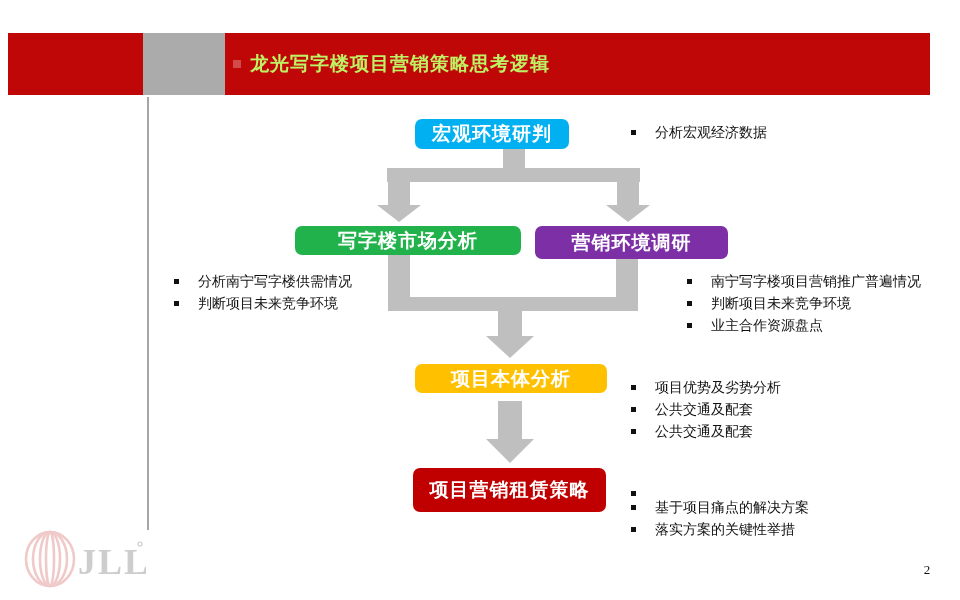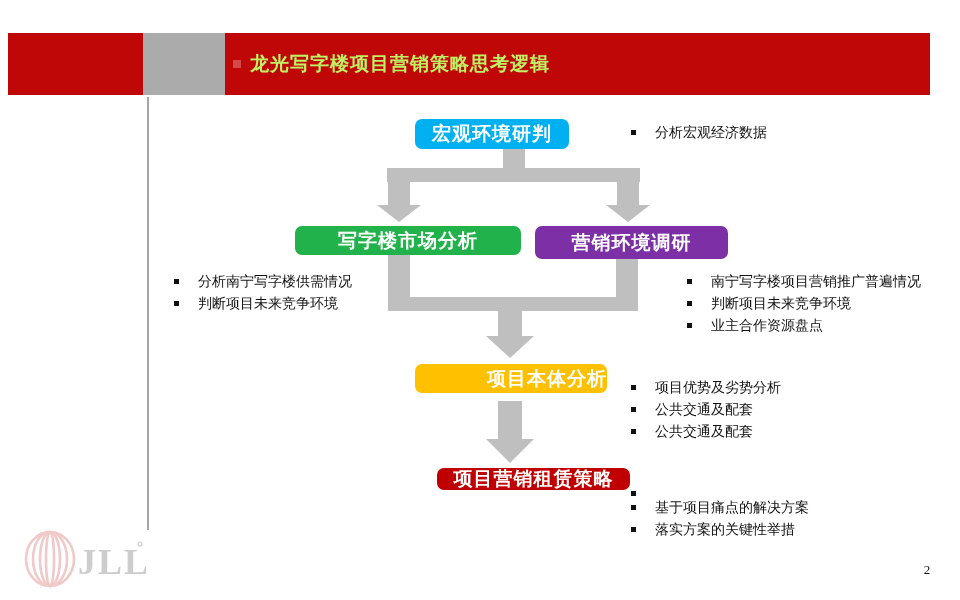--- a/index.html
+++ b/index.html
@@ -16,22 +16,22 @@
   .hdr-title{color:#bef264;font-size:19px;font-weight:bold;margin-left:9px;letter-spacing:1px;
     font-family:"Liberation Sans","DejaVu Sans",sans-serif;}
   
   .v-divider{position:absolute;left:147px;top:97px;width:2px;height:433px;background:#A6A6A6;}
   
   .node{position:absolute;border-radius:7px;display:flex;align-items:center;justify-content:center;
     color:#ffffff;font-weight:bold;font-size:19px;letter-spacing:1px;}
   .node-macro   {left:415px;top:119px;width:154px;height:30px;background:#00B0F0;}
   .node-market  {left:295px;top:226px;width:226px;height:29px;background:#22B24C;}
   .node-env     {left:535px;top:226px;width:193px;height:33px;background:#7D2FA6;}
-  .node-project {left:415px;top:364px;width:192px;height:29px;background:#FFC000;justify-content:flex-end;}
-  .node-strategy{left:413px;top:468px;width:193px;height:22px;background:#C00000;margin-left:24px;}
+  .node-project {left:415px;top:364px;width:192px;height:29px;background:#FFC000;}
+  .node-strategy{left:413px;top:468px;width:193px;height:44px;background:#C00000;}
   
   .conn{position:absolute;background:#BFBFBF;}
   .a-stem-top  {left:503px;top:149px;width:22px;height:20px;}
   .a-bar       {left:387px;top:168px;width:253px;height:14px;}
   .a-left-stem {left:388px;top:182px;width:22px;height:24px;}
   .a-right-stem{left:617px;top:182px;width:22px;height:24px;}
   .head{position:absolute;width:0;height:0;border-style:solid;border-color:transparent;
     border-top-color:#BFBFBF;}
   .a-left-head {left:377px;top:205px;border-width:17px 22px 0 22px;}
   .a-right-head{left:606px;top:205px;border-width:17px 22px 0 22px;}

